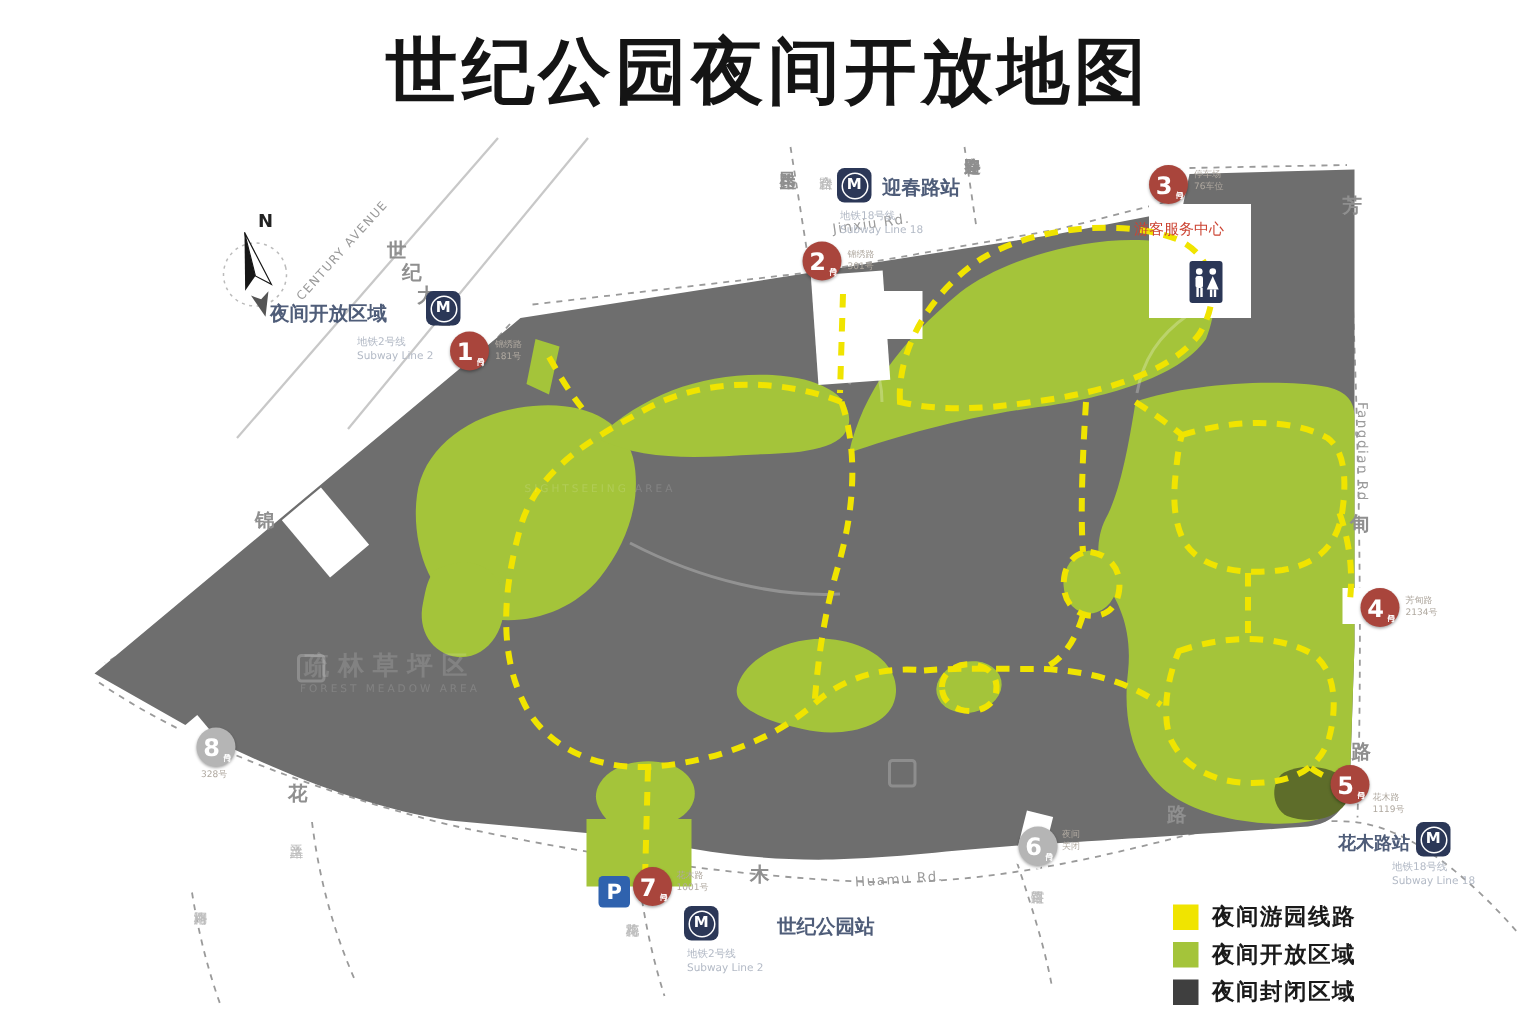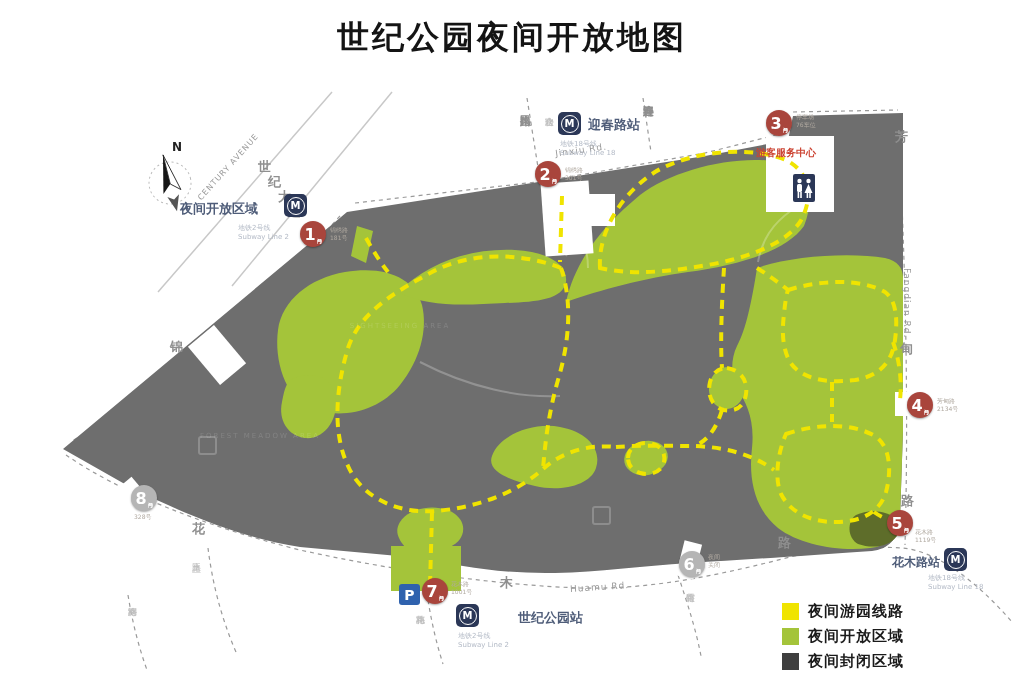--- a/index.html
+++ b/index.html
@@ -1,19 +1,19 @@
 <!DOCTYPE html>
 <html><head>
 <meta charset="utf-8">
 <style>
   html,body{margin:0;padding:0;background:#fff;}
   #stage{position:relative;width:1024px;height:688px;background:#ffffff;overflow:hidden;
          font-family:"DejaVu Sans","Liberation Sans",sans-serif;}
   .abs{position:absolute;}
-  #title{left:0;top:16px;width:1024px;text-align:center;font-size:32px;font-weight:900;
+  #title{left:0;top:16px;width:1024px;text-align:center;font-size:48px;font-weight:900;
          color:#141414;letter-spacing:3px;}
   svg{position:absolute;left:0;top:0;}
   
   .road-char{color:#8f8f8f;font-size:13px;font-weight:bold;}
   .road-en{color:#9a9a9a;font-size:9px;letter-spacing:1px;white-space:nowrap;}
   .vroad{color:#8f8f8f;font-size:11px;font-weight:bold;writing-mode:vertical-rl;text-orientation:upright;line-height:1.4;}
   .vroad.faint{color:#bdbdbd;font-size:9px;font-weight:normal;}
   .station-label{color:#4f5d79;font-size:13px;font-weight:bold;white-space:nowrap;}
   .metro-icon{width:23px;height:23px;background:#2b3757;border-radius:5px;color:#fff;
       display:flex;align-items:center;justify-content:center;font-size:12px;font-weight:bold;}
@@ -28,21 +28,21 @@
   .gate-note{color:#b0a9a0;font-size:6px;line-height:1.3;white-space:nowrap;}
   .wm{color:rgba(255,255,255,0.14);text-align:center;pointer-events:none;}
   .wm .zh{font-size:17px;font-weight:bold;letter-spacing:6px;white-space:nowrap;}
   .wm .en{font-size:7px;letter-spacing:2px;white-space:nowrap;}
   .wm-box{width:15px;height:15px;border:2px solid rgba(255,255,255,0.22);border-radius:3px;}
   .legend-row{display:flex;align-items:center;margin-bottom:6px;}
   .legend-swatch{width:17px;height:17px;margin-right:9px;}
   .legend-label{font-size:15px;font-weight:bold;color:#1a1a1a;letter-spacing:1px;}
   .p-icon{width:21px;height:21px;background:#2f62ae;color:#fff;font-weight:bold;font-size:14px;
       display:flex;align-items:center;justify-content:center;border-radius:3px;}
-  .svc{color:#cc4433;font-size:10px;font-weight:bold;white-space:nowrap;}
+  .svc{color:#cc4433;font-size:10px;font-weight:normal;white-space:nowrap;}
   .compass-n{color:#222;font-size:12px;font-weight:bold;}
 </style>
 </head>
 <body>
 
 <div id="stage">
 
   <svg width="1024" height="688" viewBox="0 0 1024 688">
 
     <g stroke="#9a9a9a" stroke-width="1.2" fill="none" stroke-dasharray="4 4">
@@ -163,20 +163,21 @@
       <rect x="806.6" y="193" width="1.6" height="5" fill="#fff"></rect>
       <rect x="809.2" y="193" width="1.6" height="5" fill="#fff"></rect>
     </g>
   </svg>
 
   <div id="title" class="abs">世纪公园夜间开放地图</div>
 
   <div class="abs compass-n" style="left:172px;top:140px;">N</div>
 
   <div class="abs wm" style="left:170px;top:432px;width:180px;">
+    <div class="zh">疏林草坪区</div>
     <div class="en">FOREST MEADOW AREA</div>
   </div>
   <div class="abs wm" style="left:330px;top:322px;width:140px;">
     <div class="en">SIGHTSEEING AREA</div>
   </div>
   <div class="abs wm-box" style="left:198px;top:436px;"></div>
   <div class="abs wm-box" style="left:592px;top:506px;"></div>
 
   <div class="abs road-char" style="left:258px;top:158px;">世</div>
   <div class="abs road-char" style="left:268px;top:173px;">纪</div>

